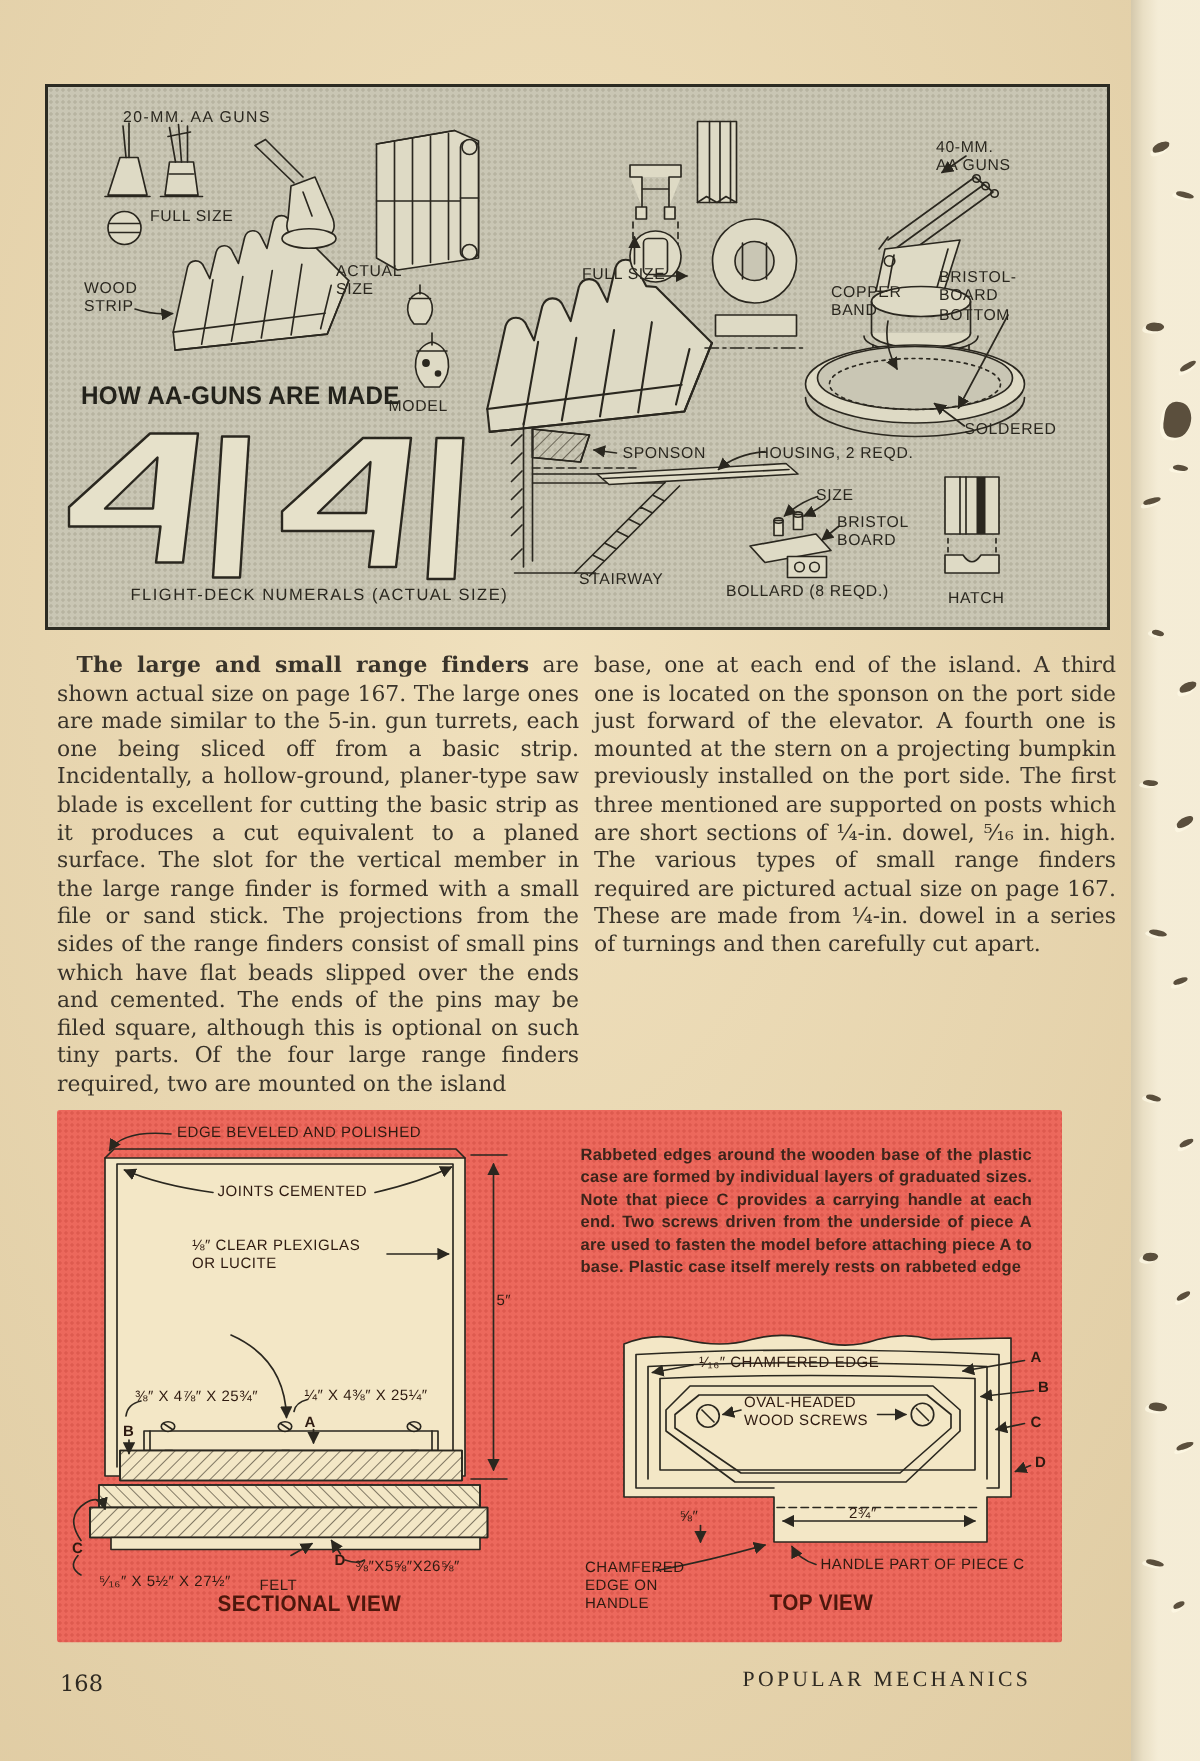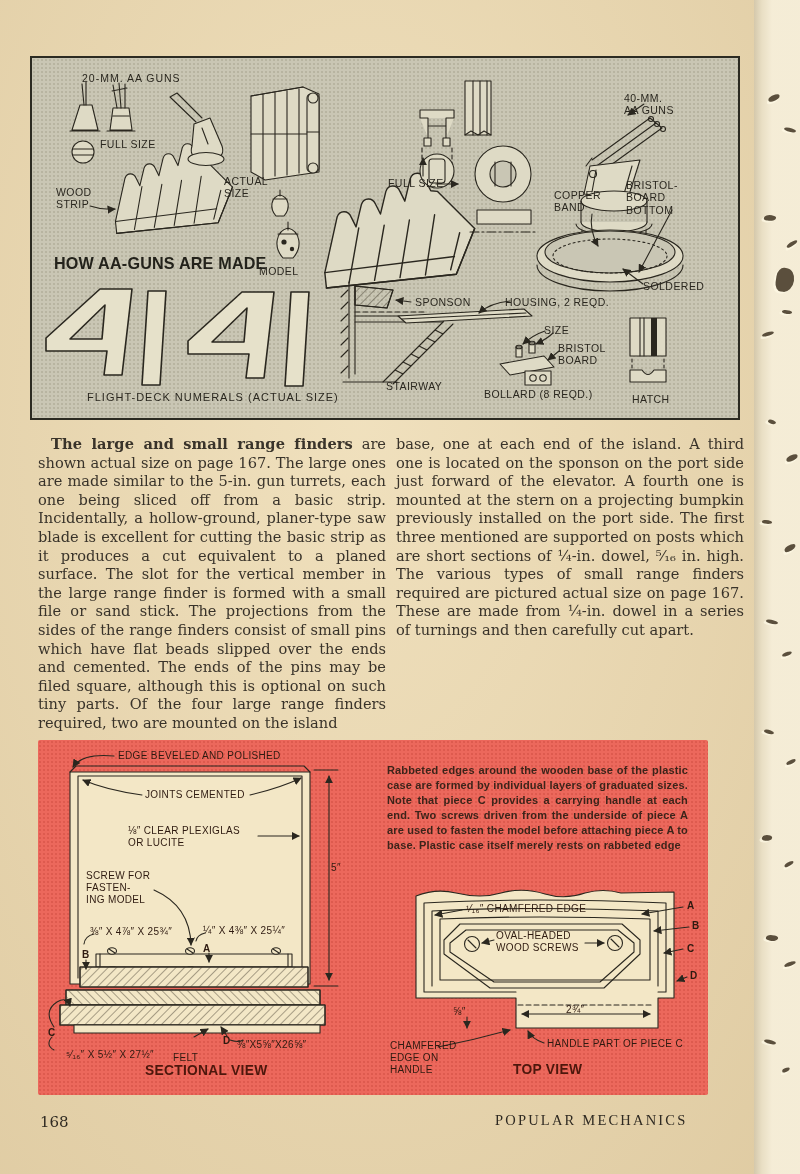--- a/index.html
+++ b/index.html
@@ -317,22 +317,20 @@
         <path d="M506,303 Q494,299 490,291" marker-end="url(#m2)"></path>
         <path d="M400,307 Q436,300 472,290" marker-end="url(#m2)"></path>
       </g>
     </svg>
 
     <div class="lbl" style="left:80px;top:10px">EDGE BEVELED AND POLISHED</div>
     <div class="lbl" style="left:107px;top:49px">JOINTS CEMENTED</div>
     <div class="lbl lblc" style="left:90px;top:85px;width:135px">⅛″ CLEAR PLEXIGLAS
 OR LUCITE</div>
     <div class="lbl" style="left:293px;top:122px">5″</div>
-    <div class="lbl lblc" style="left:48px;top:130px;width:112px">SCREW FOR FASTEN-
-ING MODEL</div>
     <div class="lbl" style="left:52px;top:186px">⅜″ X 4⅞″ X 25¾″</div>
     <div class="lbl" style="left:165px;top:185px">¼″ X 4⅜″ X 25¼″</div>
     <div class="lbl" style="left:44px;top:209px;font-weight:bold">B</div>
     <div class="lbl" style="left:165px;top:203px;font-weight:bold">A</div>
     <div class="lbl" style="left:10px;top:287px;font-weight:bold">C</div>
     <div class="lbl" style="left:28px;top:309px">⁵⁄₁₆″ X 5½″ X 27½″</div>
     <div class="lbl" style="left:135px;top:312px">FELT</div>
     <div class="lbl" style="left:185px;top:295px;font-weight:bold">D</div>
     <div class="lbl" style="left:199px;top:299px">⅜″X5⅝″X26⅝″</div>
     <div class="cap" style="left:107px;top:321px">SECTIONAL VIEW</div>

